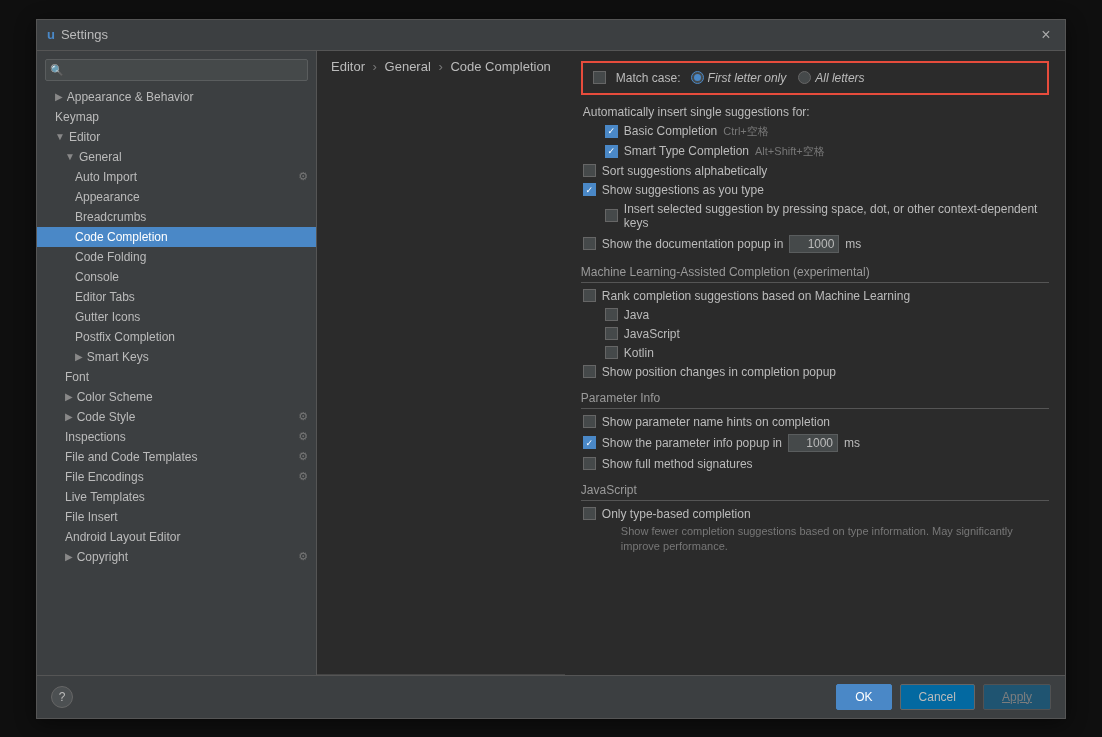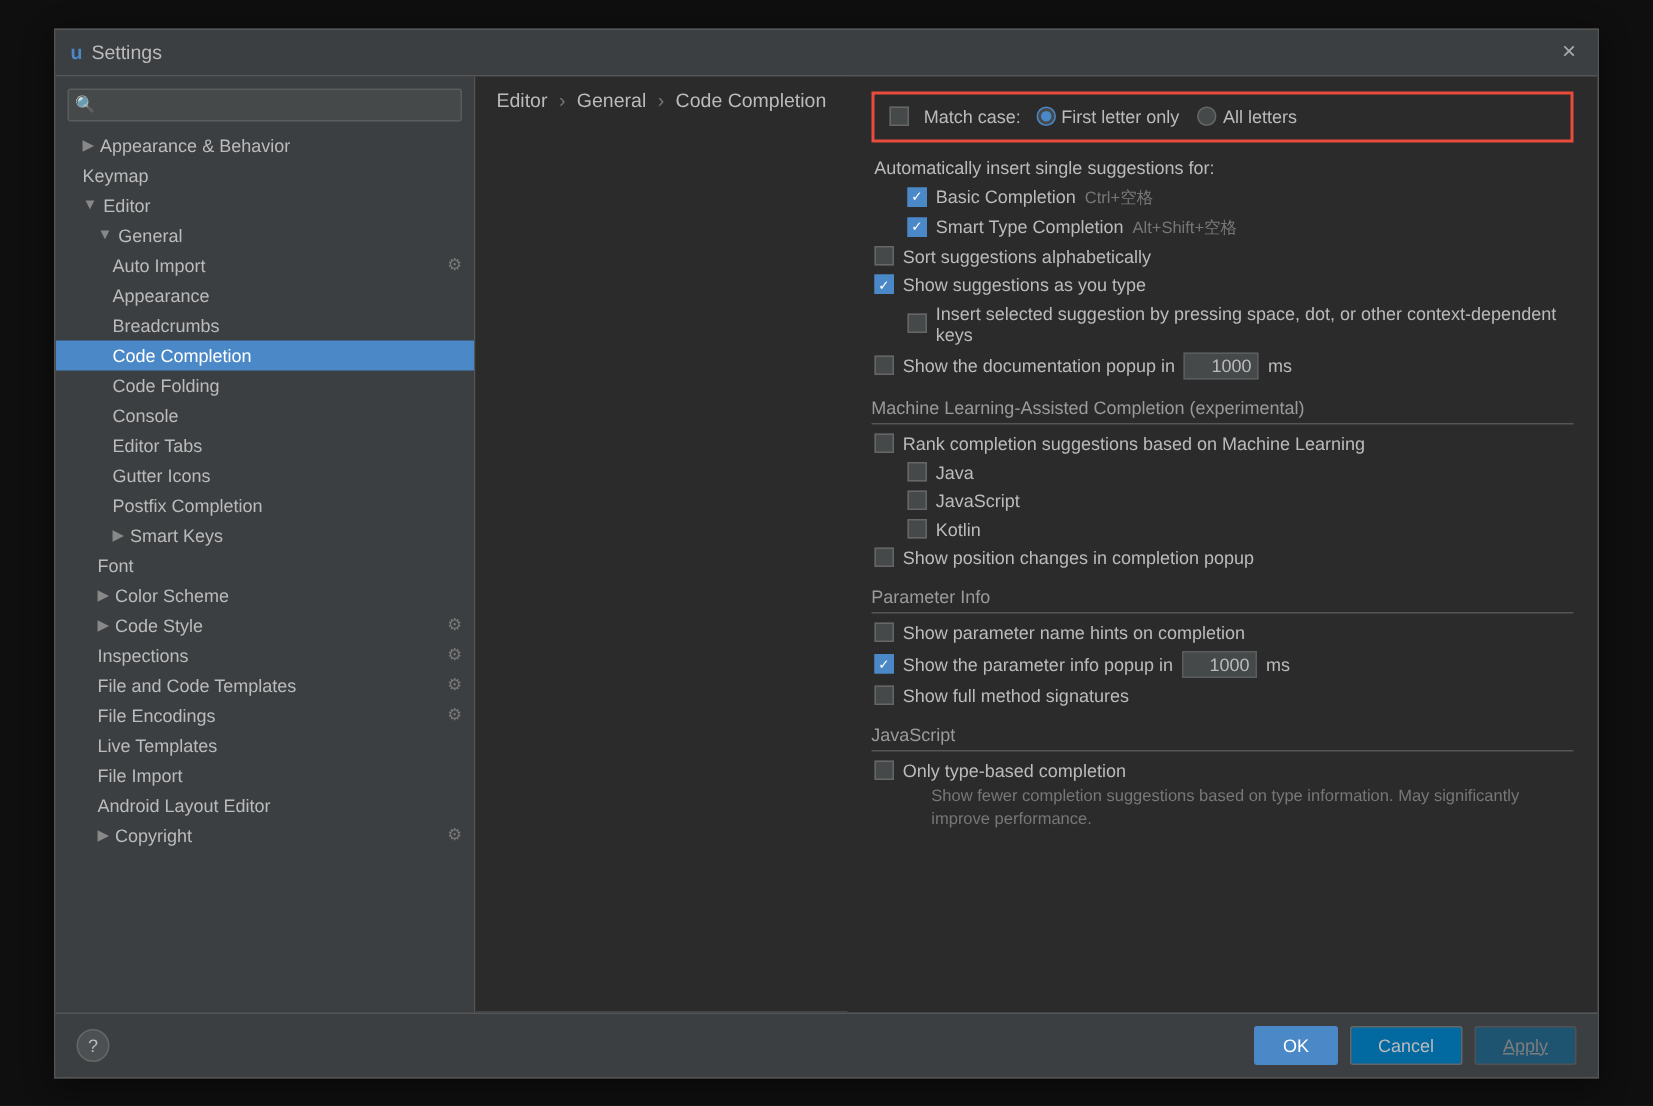--- a/index.html
+++ b/index.html
@@ -173,20 +173,21 @@
     .radio-group {
       display: flex;
       align-items: center;
       gap: 12px;
     }
     .radio-item {
       display: flex;
       align-items: flex-start;
       gap: 4px;
       cursor: pointer;
+      font-style: italic;
     }
     .radio-dot {
       width: 13px; height: 13px;
       border-radius: 50%;
       border: 1px solid #666;
       background: #45494a;
       display: flex; align-items: center; justify-content: center;
       flex-shrink: 0;
     }
     .radio-dot.selected {
@@ -349,21 +350,21 @@
           <span style="color:#777;font-size:11px;">⚙</span>
         </div>
         <div class="sidebar-item indent-2" style="justify-content:space-between;">
           <span>File Encodings</span>
           <span style="color:#777;font-size:11px;">⚙</span>
         </div>
         <div class="sidebar-item indent-2">
           <span>Live Templates</span>
         </div>
         <div class="sidebar-item indent-2">
-          <span>File Import</span>
+          <span>File Insert</span>
         </div>
         <div class="sidebar-item indent-2">
           <span>Android Layout Editor</span>
         </div>
         <div class="sidebar-item indent-2" style="justify-content:space-between;">
           <span style="display:flex;align-items:center;gap:4px;">
             <span class="arrow">▶</span>
             <span>Copyright</span>
           </span>
           <span style="color:#777;font-size:11px;">⚙</span>

